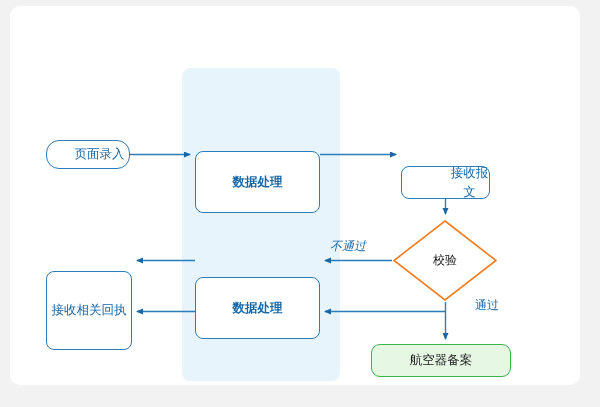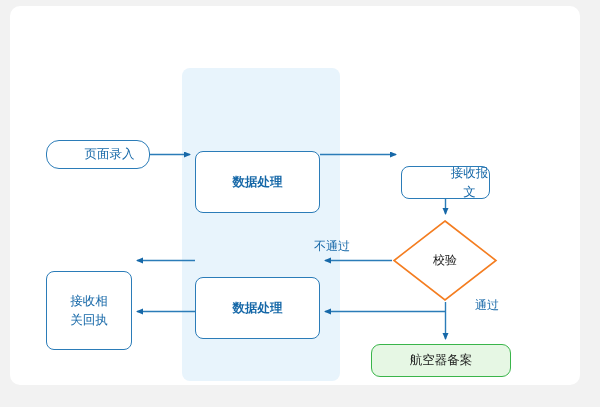--- a/index.html
+++ b/index.html
@@ -91,31 +91,31 @@
   .node-rounded { border-radius: 8px; margin-top: 28px; }
   .node-green {
     border: 1.4px solid #3ab54a;
     background: #e6f7e4;
     color: #1a1a1a;
     border-radius: 9px;
   }
 
   
   #node-page-entry {
-    left: 36px; top: 134px; width: 104px; height: 29px; padding-left: 23px;
+    left: 36px; top: 134px; width: 84px; height: 29px; padding-left: 23px;
   }
   #node-data-proc-1 {
     left: 185px; top: 117px; width: 125px; height: 62px;
   }
   #node-receive-msg {
     left: 391px; top: 132px; width: 89px; height: 33px; padding-left: 48px;
   }
   #node-receipt {
     left: 36px; top: 237px; width: 86px; height: 79px;
-    flex-direction: column;
+    flex-direction: row;
   }
   #node-data-proc-2 {
     left: 185px; top: 243px; width: 125px; height: 62px;
   }
   #node-aircraft-record {
     left: 361px; top: 338px; width: 140px; height: 33px;
   }
 
   
   #node-verify {
@@ -136,21 +136,21 @@
   }
 
   
   .edge-label {
     position: absolute;
     font-size: 12px;
     color: #1668a8;
     background: transparent;
     white-space: nowrap;
   }
-  #label-fail { left: 304px; top: 232px; }
+  #label-fail { left: 320px; top: 232px; font-style: italic; }
   #label-pass { left: 446px; top: 291px; margin-left: 19px; }
 </style>
 </head>
 <body>
 
 <div id="screen">
 
   <div id="card">
 
 

